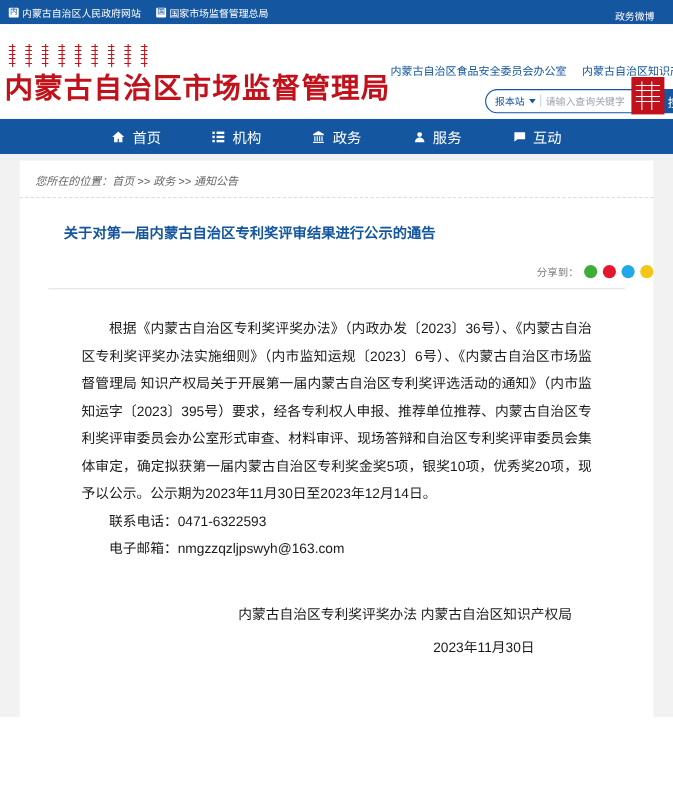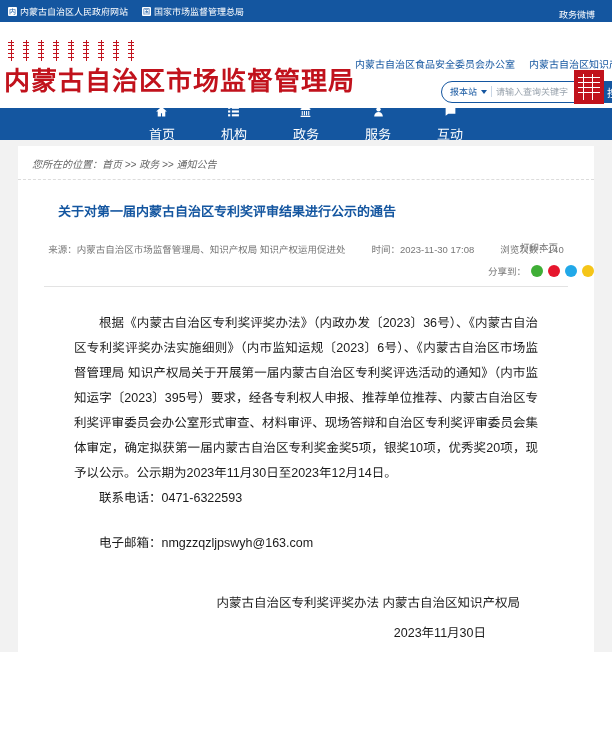--- a/index.html
+++ b/index.html
@@ -131,21 +131,21 @@
   .nav {
     height: 32px;
     background: #1456a0;
     display: flex;
     align-items: center;
     justify-content: center;
     gap: 46px;
     color: #fff;
     font-size: 13px;
   }
-  .nav-item { display:flex; align-items:center; gap:6px; cursor:pointer; white-space:nowrap;flex-direction:column; }
+  .nav-item { display:flex; align-items:center; gap:6px; cursor:pointer; white-space:nowrap; }
   .nav-ico { width: 13px; height: 13px; display:inline-block; }
 
   
   .content {
     background: #ffffff;
     margin: 6px 18px 0 18px;
     min-height: 596px;
     padding: 0 0 0 0;
   }
   .breadcrumb {
@@ -304,46 +304,34 @@
       <span>互动</span>
     </div>
   </div>
 
   <div class="content">
 
     <div class="breadcrumb">您所在的位置：首页 &gt;&gt; 政务 &gt;&gt; 通知公告</div>
 
     <div class="art-title">关于对第一届内蒙古自治区专利奖评审结果进行公示的通告</div>
 
-    <div class="meta">
-      <span>
-        <span>来源：</span><span>内蒙古自治区市场监督管理局、知识产权局 知识产权运用促进处</span>
-      </span>
-      <span>
-        <span>时间：</span><span>2023-11-30 17:08</span>
-      </span>
-      <span>
-        <span>浏览次数：</span><span>140</span>
-      </span>
-      <span class="print">打印本页</span>
-    </div>
 
     <div class="share-row">
       <span class="share-label">分享到：</span>
       <span class="sicon" style="background:#3fae36;"></span>
       <span class="sicon" style="background:#e6162d;"></span>
       <span class="sicon" style="background:#21a8e8;"></span>
       <span class="sicon" style="background:#f5c518;"></span>
     </div>
     <div class="hr-line"></div>
 
     <div class="body-text">
       <p>根据《内蒙古自治区专利奖评奖办法》（内政办发〔2023〕36号）、《内蒙古自治区专利奖评奖办法实施细则》（内市监知运规〔2023〕6号）、《内蒙古自治区市场监督管理局 知识产权局关于开展第一届内蒙古自治区专利奖评选活动的通知》（内市监知运字〔2023〕395号）要求，经各专利权人申报、推荐单位推荐、内蒙古自治区专利奖评审委员会办公室形式审查、材料审评、现场答辩和自治区专利奖评审委员会集体审定，确定拟获第一届内蒙古自治区专利奖金奖5项，银奖10项，优秀奖20项，现予以公示。公示期为2023年11月30日至2023年12月14日。</p>
       <p class="no-indent" style="padding-left:2em;">联系电话：0471-6322593</p>
-      <p class="no-indent" style="padding-left:2em;margin-top:20px;">电子邮箱：nmgzzqzljpswyh@163.com</p>
+      <p class="no-indent" style="padding-left:2em;">电子邮箱：nmgzzqzljpswyh@163.com</p>
       <div class="gap"></div>
       <div class="gap" style="height:20px;"></div>
     </div>
 
     <div class="sign">
       <div>内蒙古自治区专利奖评奖办法    内蒙古自治区知识产权局</div>
       <div class="line2">2023年11月30日</div>
     </div>
 
   </div>

